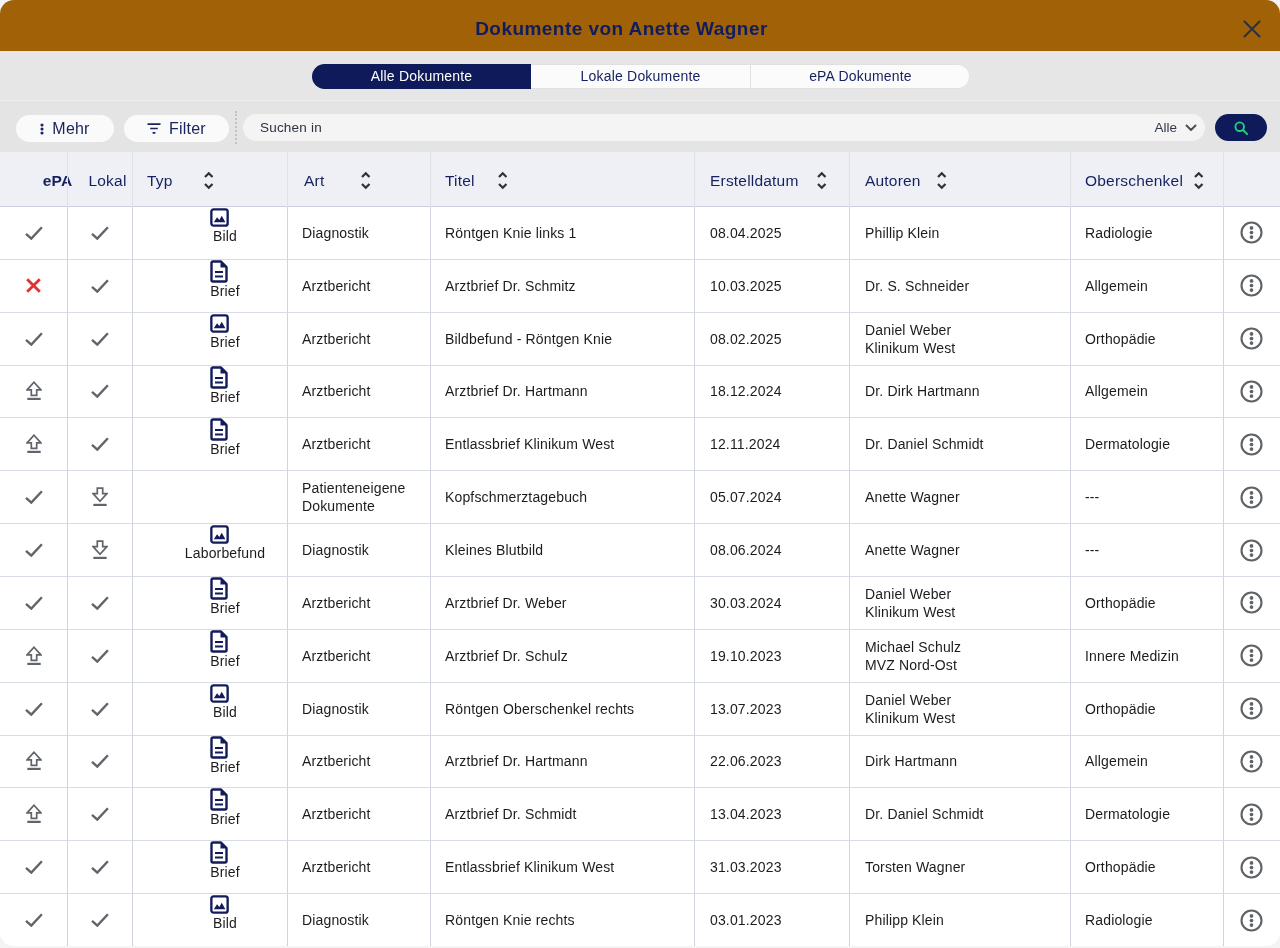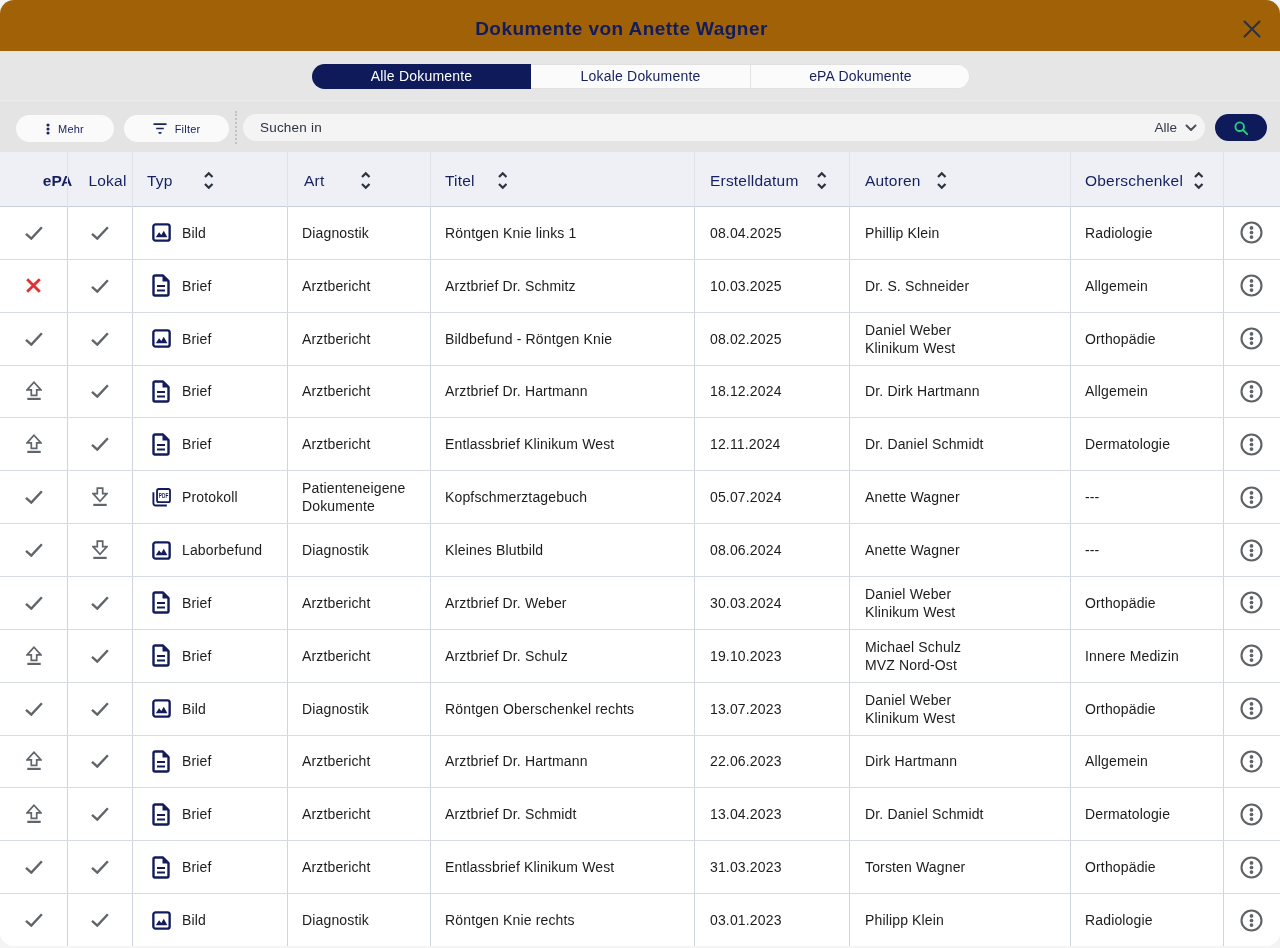--- a/index.html
+++ b/index.html
@@ -7,38 +7,38 @@
   .dialog { position:absolute; left:0; top:0; width:1280px; height:946px; border-radius:14px; overflow:hidden; background:#fff; }
   .titlebar { position:absolute; left:0; top:0; width:1280px; height:51px; background:#a16207; }
   .title { position:absolute; left:0; top:3px; width:1243px; height:51px; line-height:51px; text-align:center; font-size:19px; font-weight:bold; color:#101c5e; letter-spacing:0.45px; }
   .closex { position:absolute; left:1242px; top:19px; width:20px; height:20px; }
   .tabs { position:absolute; left:0; top:51px; width:1280px; height:49px; background:#e6e6e7; }
   .tabgroup { position:absolute; left:312px; top:13px; width:658px; height:25px; border-radius:12.5px; background:#fbfbfb; box-shadow:0 0 0 1px #e0e0e0 inset; display:flex; }
   .tab { flex:1; text-align:center; line-height:25px; font-size:14px; color:#15215f; letter-spacing:0.2px; }
   .tab.sel { background:#0e1a5a; color:#fff; border-radius:12.5px 0 0 12.5px; }
   .tab.mid { border-right:1px solid #e2e2e2; }
   .toolbar { position:absolute; left:0; top:100px; width:1280px; height:52px; background:#e4e4e5; border-top:1px solid #ececec; }
-  .pillbtn { position:absolute; top:14px; height:27px; border-radius:14px; background:#fafafa; color:#1a2560; font-size:11px; letter-spacing:0.2px; display:flex; align-items:center; justify-content:center; gap:8px; }
+  .pillbtn { position:absolute; top:14px; height:27px; border-radius:14px; background:#fafafa; color:#1a2560; font-size:16px; letter-spacing:0.2px; display:flex; align-items:center; justify-content:center; gap:8px; }
   .dotsep { position:absolute; left:235px; top:10px; height:33px; border-left:2px dotted #c2c2c2; }
   .search { position:absolute; left:243px; top:13px; width:962px; height:27px; border-radius:14px; background:#f4f4f5; }
   .search .ph { position:absolute; left:17px; top:0; line-height:27px; font-size:13.5px; color:#2b3340; letter-spacing:0.2px; }
   .search .alle { position:absolute; right:8px; top:0; line-height:27px; font-size:13.5px; color:#323a47; display:flex; align-items:center; gap:8px; }
   .searchbtn { position:absolute; left:1215px; top:13px; width:52px; height:27px; border-radius:14px; background:#0e1a5a; display:flex; align-items:center; justify-content:center; }
   
   .thead { position:absolute; left:0; top:152px; width:1280px; height:55px; background:#eef0f6; border-bottom:1px solid #c9cfdc; }
   .thead .hcell { position:absolute; top:1.5px; height:55px; display:flex; align-items:center; font-size:15.5px; color:#15215f; letter-spacing:0.2px; }
   .thead .hsep { position:absolute; top:0; width:1px; height:55px; background:#dfe2ea; }
   .sort { position:absolute; top:19px; width:9.5px; height:19px; }
   .tbody { position:absolute; left:0; top:207px; width:1280px; height:739px; background:#fff; }
   .row { position:absolute; left:0; width:1280px; height:53px; border-bottom:1px solid #d7dbe4; }
   .vsep { position:absolute; top:0; bottom:0; width:1px; background:#cfd4de; }
   .cell { position:absolute; top:0; height:100%; display:flex; align-items:center; font-size:14px; color:#1c1c1c; letter-spacing:0.15px; }
   .c-epa { left:0; width:67px; justify-content:center; }
   .c-lokal { left:67px; width:65px; justify-content:center; }
-  .c-typ { left:132px; width:155px; padding-left:20px; }
+  .c-typ { left:132px; width:155px; padding-left:20px;flex-direction:column; }
   .ticon { width:19px; flex:none; display:flex; justify-content:center; align-items:center; }
   .c-typ span.tx { margin-left:11px; }
   .c-art { left:287px; width:143px; padding-left:15px; }
   .c-titel { left:430px; width:264px; padding-left:15px; }
   .c-datum { left:694px; width:155px; padding-left:16px; }
   .c-aut { left:849px; width:221px; padding-left:16px; line-height:18px; }
   .c-fach { left:1070px; width:153px; padding-left:15px; }
   .c-info { left:1223px; width:57px; justify-content:center; }
 </style>
 </head>
@@ -371,30 +371,20 @@
           <svg width="18" height="14" viewBox="0 0 18 14">
             <path d="M1 7.8 L6.3 12.6 L16.9 1.2" stroke="#60656b" stroke-width="2.4" fill="none"></path>
           </svg>
         </div>
     <div class="cell c-lokal">
           <svg width="16" height="20" viewBox="0 0 16 20">
             <path d="M8 14.3 L14.9 6.6 H10.7 V1.2 H5.3 V6.6 H1.1 Z" stroke="#60656b" stroke-width="1.7" fill="none" stroke-linejoin="miter"></path>
             <path d="M1.3 17.9 H14.7" stroke="#60656b" stroke-width="2.2"></path>
           </svg>
         </div>
-    <div class="cell c-typ">
-          <span class="ticon">
-            <svg width="23" height="23" viewBox="0 0 23 23">
-              <path d="M1.7 5 V18.6 a2.5 2.5 0 0 0 2.5 2.5 H18" stroke="#131c5b" stroke-width="2.3" fill="none" stroke-linecap="butt"></path>
-              <rect x="6.1" y="1.2" width="15.7" height="16" rx="2" stroke="#131c5b" stroke-width="2.2" fill="#fff"></rect>
-              <text x="8.1" y="12.5" font-family="Liberation Sans, sans-serif" font-size="7.6" font-weight="bold" fill="#131c5b" textLength="11.8" lengthAdjust="spacingAndGlyphs">PDF</text>
-            </svg>
-          </span>
-          <span class="tx">Protokoll</span>
-        </div>
     <div class="cell c-art">
           <span style="line-height:18px">Patienteneigene<br>Dokumente</span>
         </div>
     <div class="cell c-titel">Kopfschmerztagebuch</div>
     <div class="cell c-datum">05.07.2024</div>
     <div class="cell c-aut">
           <span>Anette Wagner</span>
         </div>
     <div class="cell c-fach">---</div>
     <div class="cell c-info">

